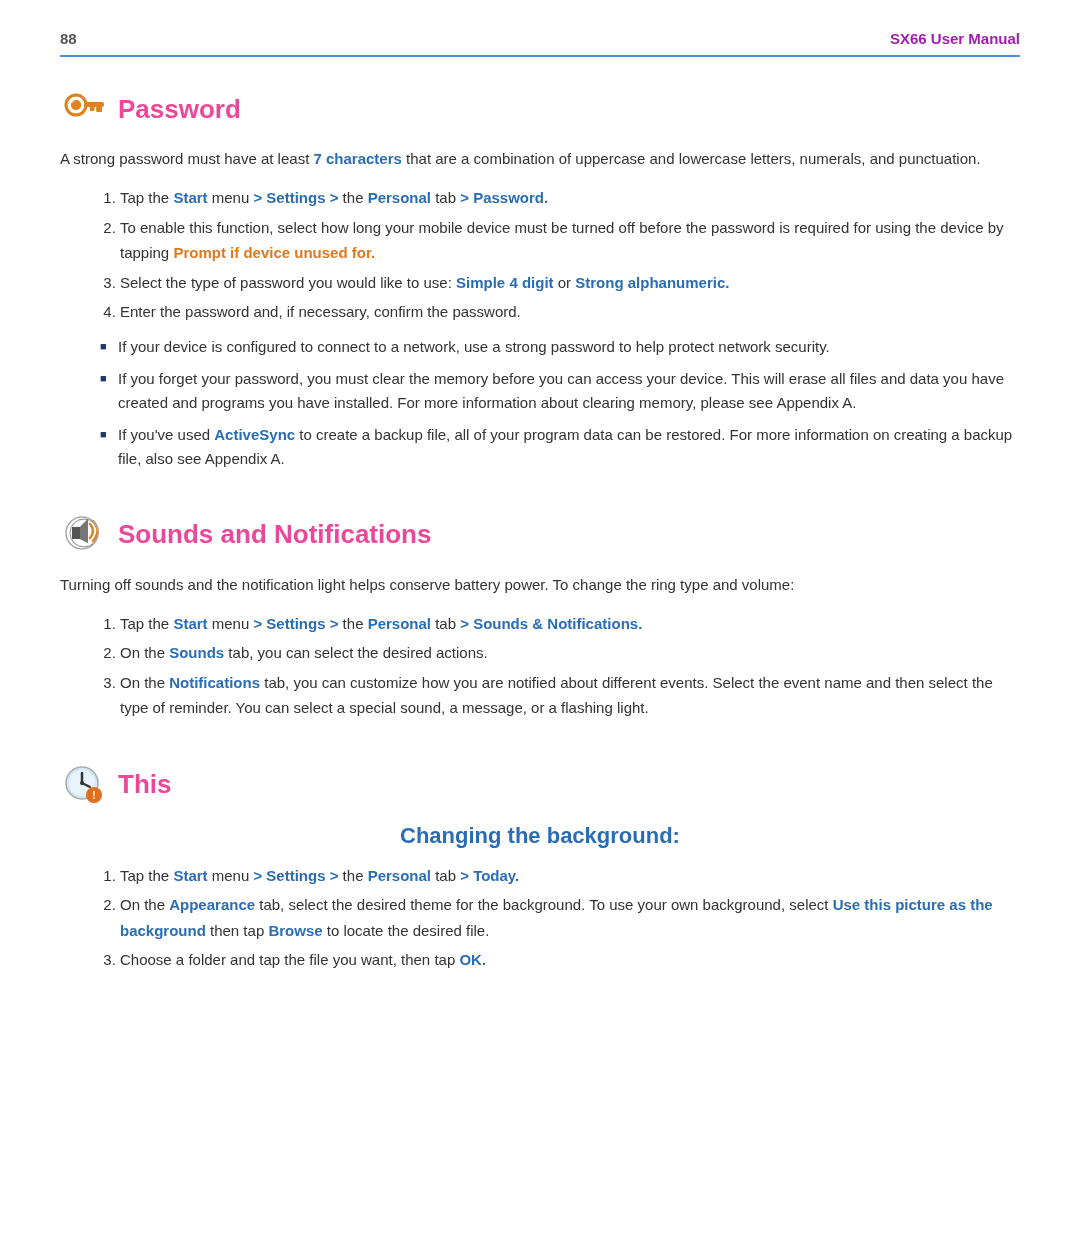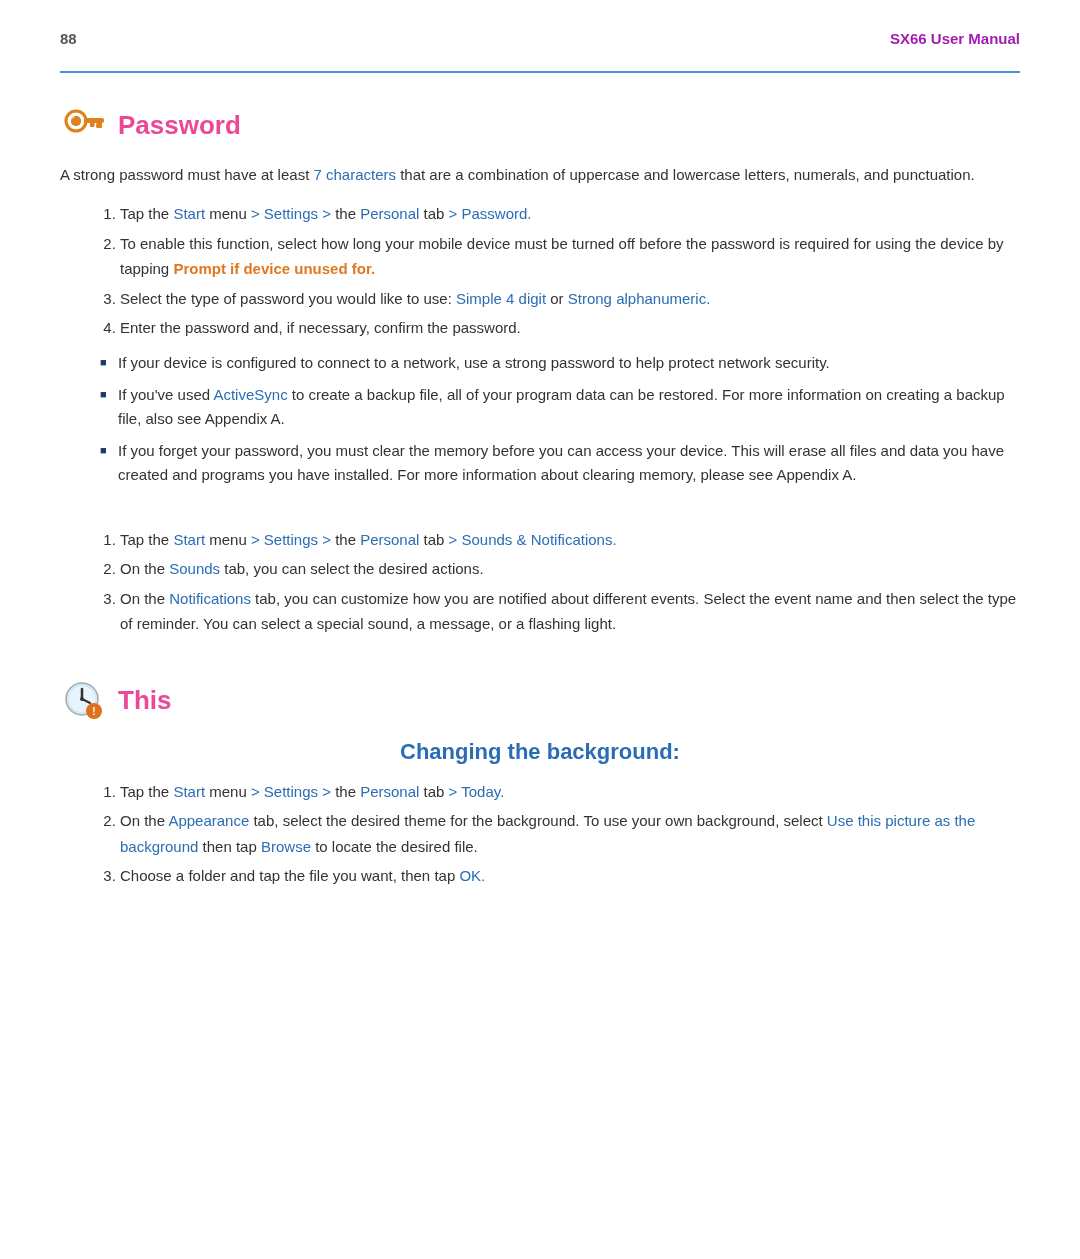--- a/index.html
+++ b/index.html
@@ -22,21 +22,21 @@
       width: 1080px;
       min-height: 1259px;
       background: #fff;
       padding: 30px 60px 40px 60px;
     }
 
     .page-header {
       display: flex;
       align-items: center;
       justify-content: space-between;
-      padding-bottom: 24px;
+      padding-bottom: 8px;
       border-bottom: 2px solid #4a90d9;
       margin-bottom: 28px;
     }
 
     .page-number {
       font-size: 15px;
       font-weight: bold;
       color: #555;
     }
 
@@ -74,21 +74,21 @@
     .intro-text {
       font-size: 15px;
       line-height: 1.6;
       color: #333;
       margin-bottom: 14px;
     }
 
     
     .link-blue {
       color: #2a6db5;
-      font-weight: normal;
+      font-weight: bold;
     }
 
     .link-orange {
       color: #e07820;
       font-weight: bold;
     }
 
     
     ol.steps {
       margin-left: 60px;
@@ -186,30 +186,50 @@
       <li>
         Enter the password and, if necessary, confirm the password.
       </li>
     </ol>
 
     <ul class="bullets">
       <li>
         If your device is configured to connect to a network, use a strong password to help protect network security.
       </li>
       <li>
+        If you forget your password, you must clear the memory before you can access your device. This will erase all files and data you have created and programs you have installed. For more information about clearing memory, please see Appendix A.
+      </li>
+      <li>
         If you've used <span class="link-blue">ActiveSync</span> to create a backup file, all of your program data can be restored. For more information on creating a backup file, also see Appendix A.
       </li>
-      <li>
-        If you forget your password, you must clear the memory before you can access your device. This will erase all files and data you have created and programs you have installed. For more information about clearing memory, please see Appendix A.
-      </li>
     </ul>
   </div>
 
   <div class="section-body" style="margin-top: 20px;">
-
+    <div class="section-header">
+
+      <svg class="section-icon" viewBox="0 0 48 48" xmlns="http://www.w3.org/2000/svg">
+
+        <circle cx="24" cy="22" r="14" fill="none" stroke="#888" stroke-width="1"></circle>
+
+        <polygon points="12,16 20,16 28,8 28,32 20,28 12,28" fill="#888"></polygon>
+        <rect x="12" y="16" width="8" height="12" fill="#555"></rect>
+        <polygon points="20,16 28,8 28,32 20,28" fill="#777"></polygon>
+
+        <path d="M30 13 Q36 20 30 27" fill="none" stroke="#e08020" stroke-width="2.5" stroke-linecap="round"></path>
+        <path d="M33 10 Q42 20 33 30" fill="none" stroke="#e08020" stroke-width="2.5" stroke-linecap="round"></path>
+
+        <circle cx="22" cy="22" r="16" fill="none" stroke="#aaa" stroke-width="1.5"></circle>
+      </svg>
+      <span class="section-title">Sounds and Notifications</span>
+    </div>
+
+    <p class="intro-text">
+      Turning off sounds and the notification light helps conserve battery power. To change the ring type and volume:
+    </p>
 
     <ol class="steps">
       <li>
         Tap the <span class="link-blue">Start</span> menu <span class="link-blue">&gt; Settings &gt;</span> the <span class="link-blue">Personal</span> tab <span class="link-blue">&gt; Sounds &amp; Notifications.</span>
       </li>
       <li>
         On the <span class="link-blue">Sounds</span> tab, you can select the desired actions.
       </li>
       <li>
         On the <span class="link-blue">Notifications</span> tab, you can customize how you are notified about different events. Select the event name and then select the type of reminder. You can select a special sound, a message, or a flashing light.

